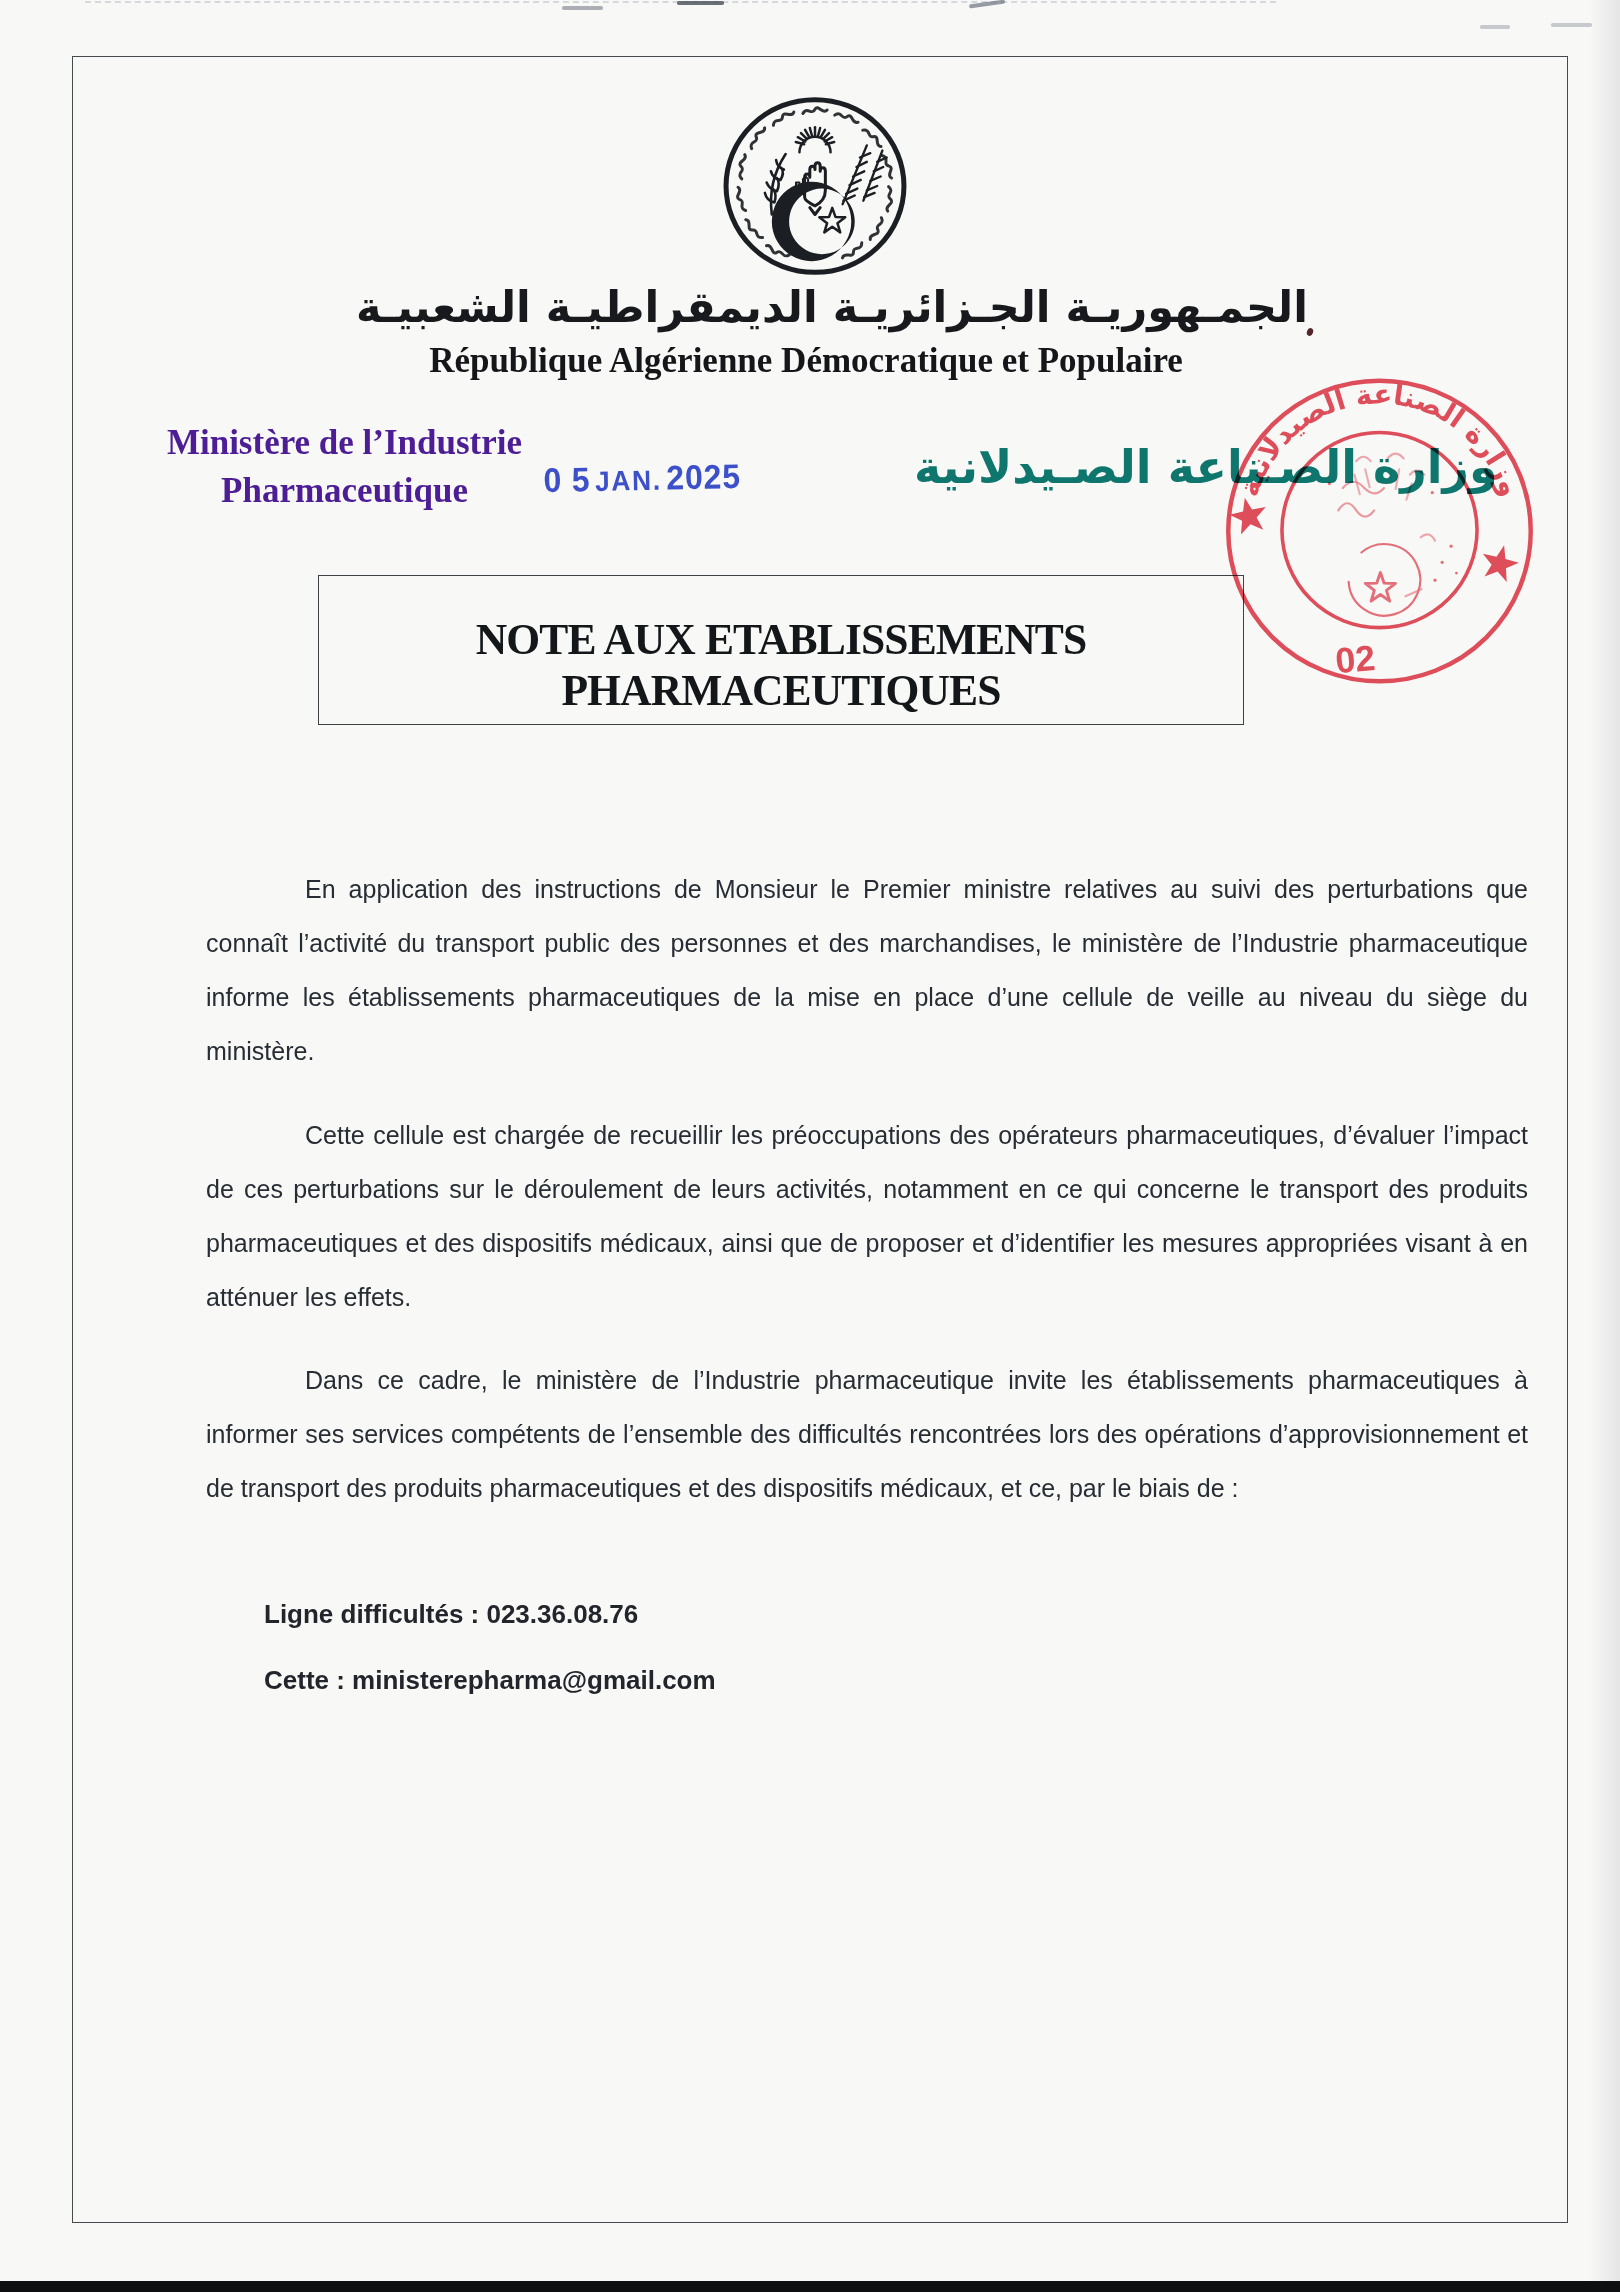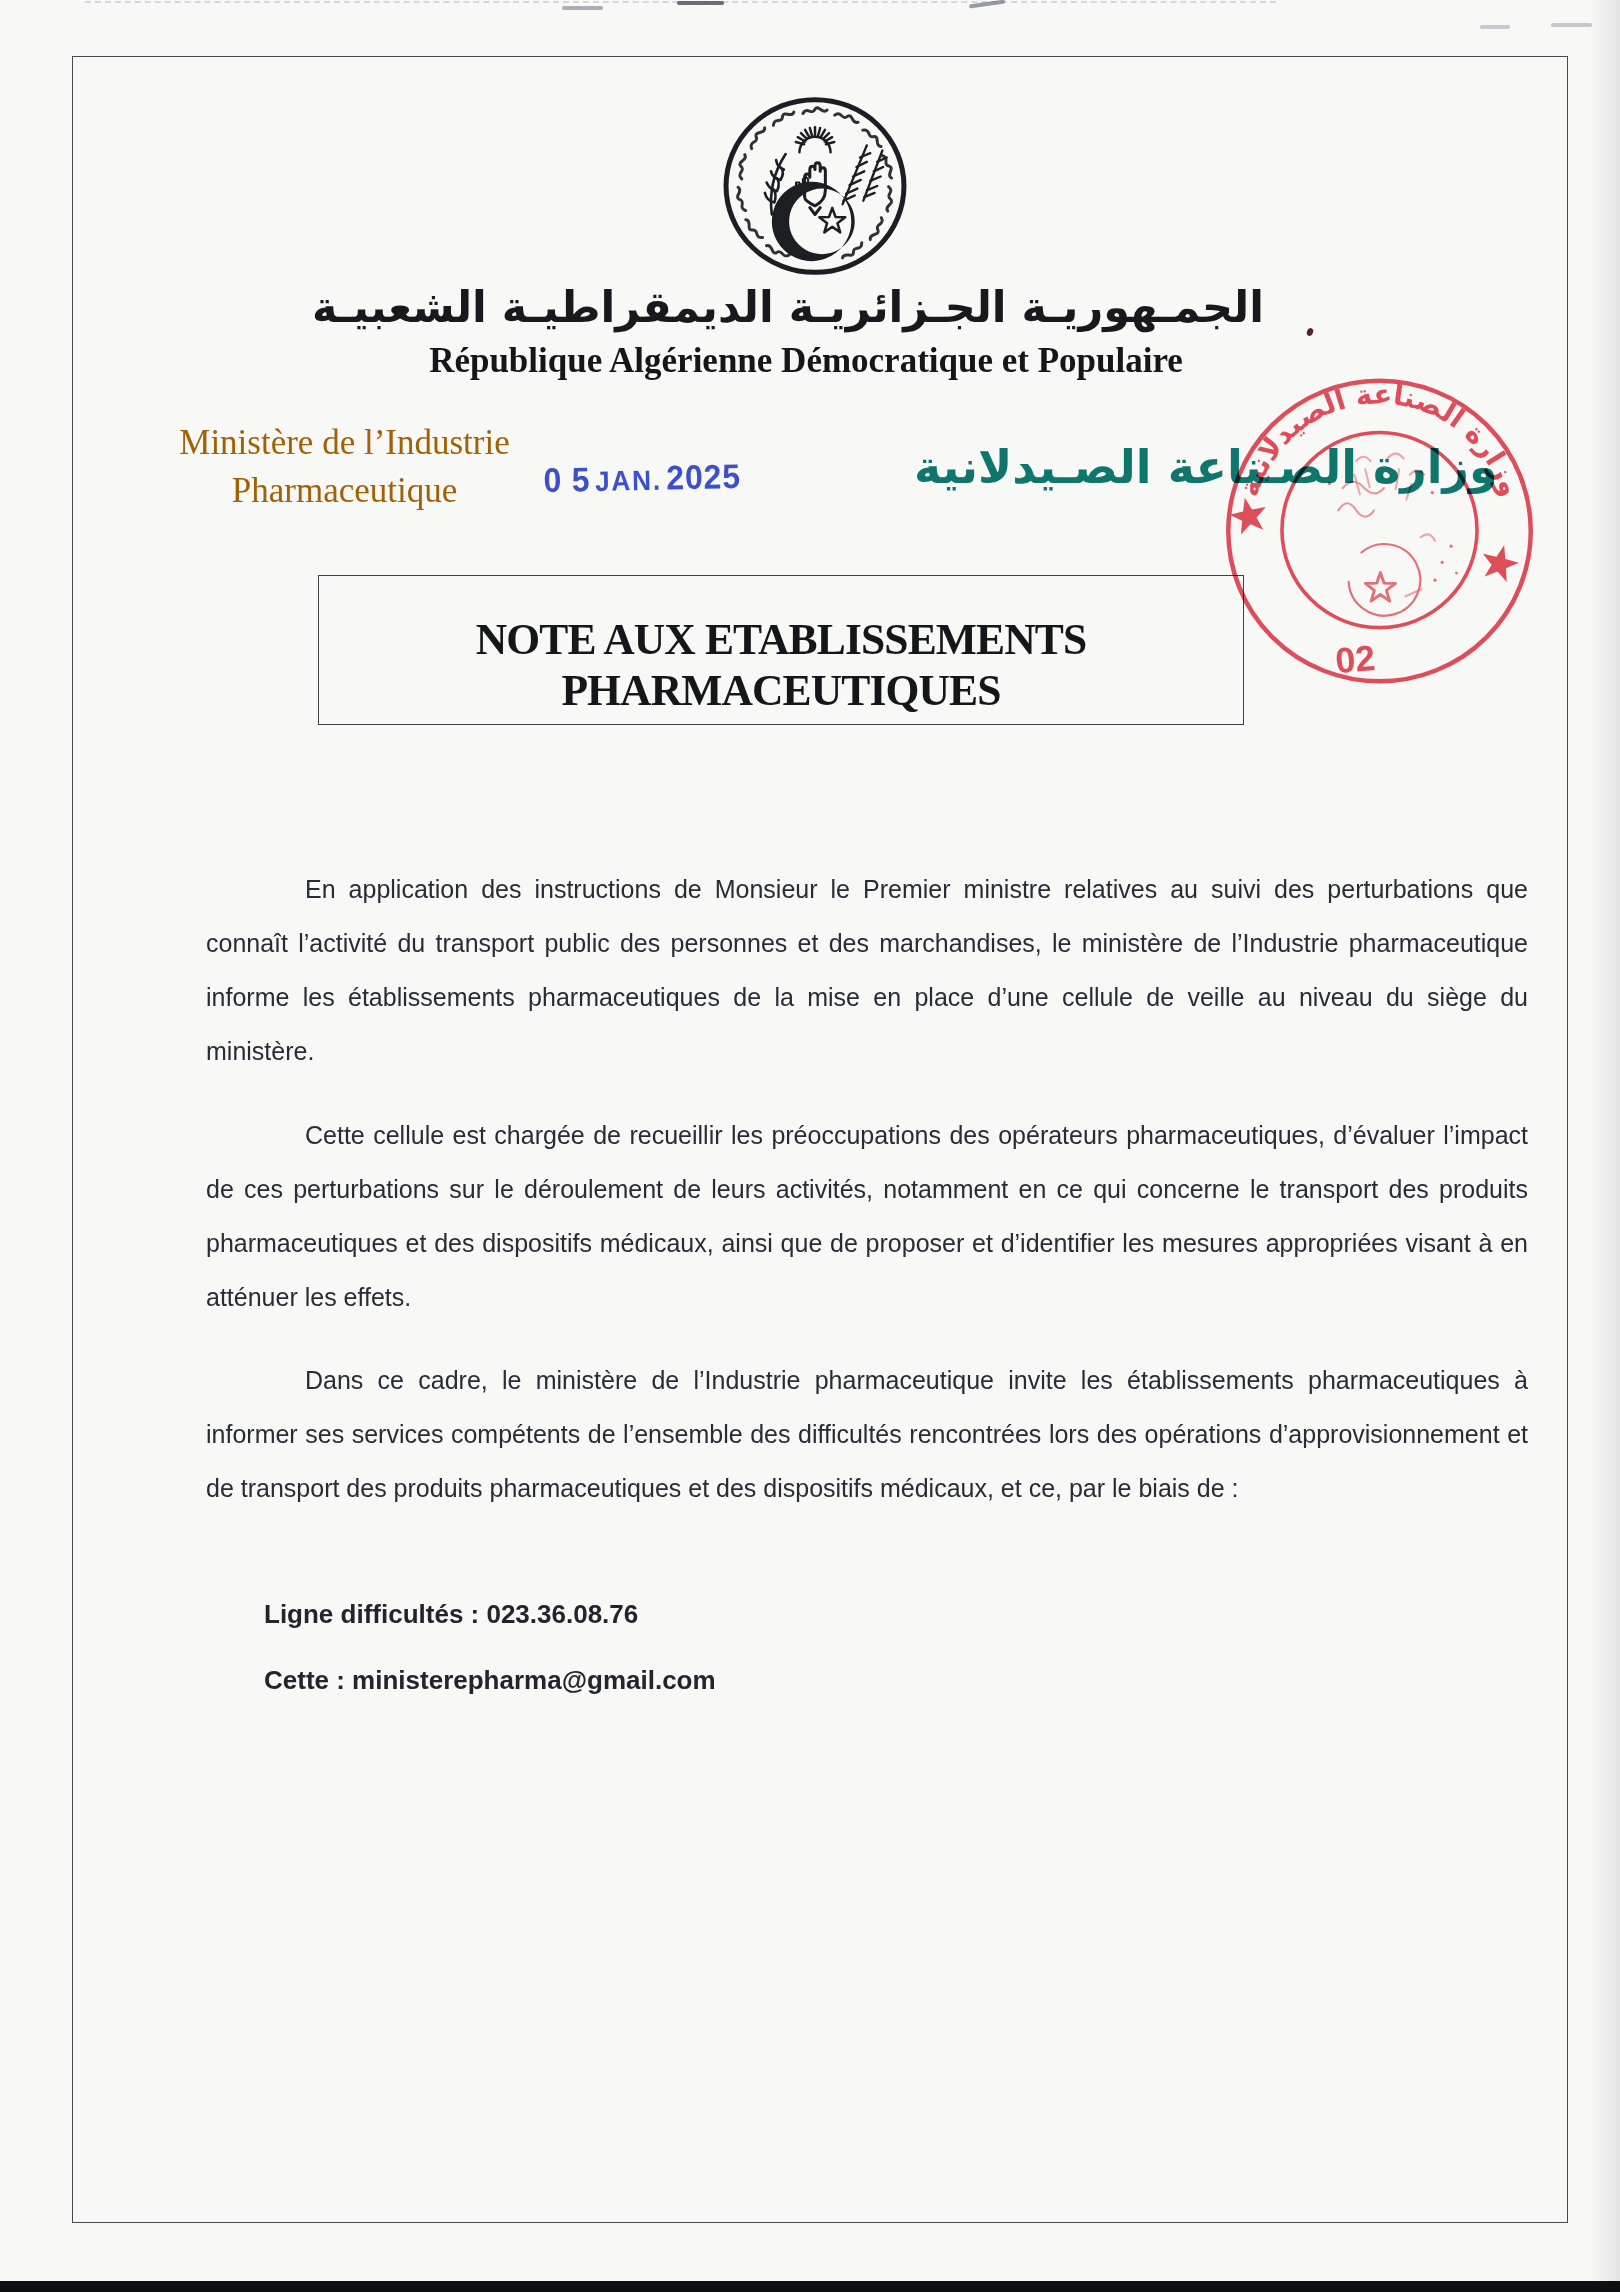--- a/index.html
+++ b/index.html
@@ -35,35 +35,35 @@
     background:#54262b;border-radius:50%;transform:rotate(20deg);
   }
   
   .frame{
     position:absolute;left:72px;top:56px;width:1494px;height:2165px;
     border:1.8px solid #46494d;
   }
   
   .emblem{position:absolute;left:720px;top:93px;width:190px;height:186px;}
   .emblem *{vector-effect:non-scaling-stroke;}
-  .arabic{font-family:"DejaVu Sans","Liberation Sans",sans-serif;}
+  .arabic{font-family:"DejaVu Sans","Liberation Sans",sans-serif;margin-left:44px;}
   .republic-ar{
     position:absolute;left:0;top:279px;width:1576px;
     text-align:center;font-size:43px;font-weight:bold;color:#17191d;
     letter-spacing:0.9px;line-height:57px;
   }
   .republic-fr{
     position:absolute;left:0;top:337px;width:1612px;
     text-align:center;font-family:"Liberation Serif",serif;
     font-size:35px;font-weight:bold;color:#141619;line-height:47px;
   }
   .ministry-block{
     position:absolute;left:134px;top:419px;width:421px;
     text-align:center;font-family:"Liberation Serif",serif;
-    font-size:35px;font-weight:normal;color:#a16207;line-height:48px;
+    font-size:35px;font-weight:bold;color:#4c1d95;line-height:48px;
   }
   .date-stamp{
     position:absolute;left:543px;top:459px;
     color:#3c51c9;font-weight:bold;white-space:nowrap;
     transform:rotate(-1.2deg) scaleX(.94);transform-origin:left top;
     line-height:43px;letter-spacing:0.9px;
   }
   .date-stamp .num{font-size:34px;}
   .date-stamp .mon{font-size:28px;letter-spacing:1.8px;}
   .ministry-ar{

